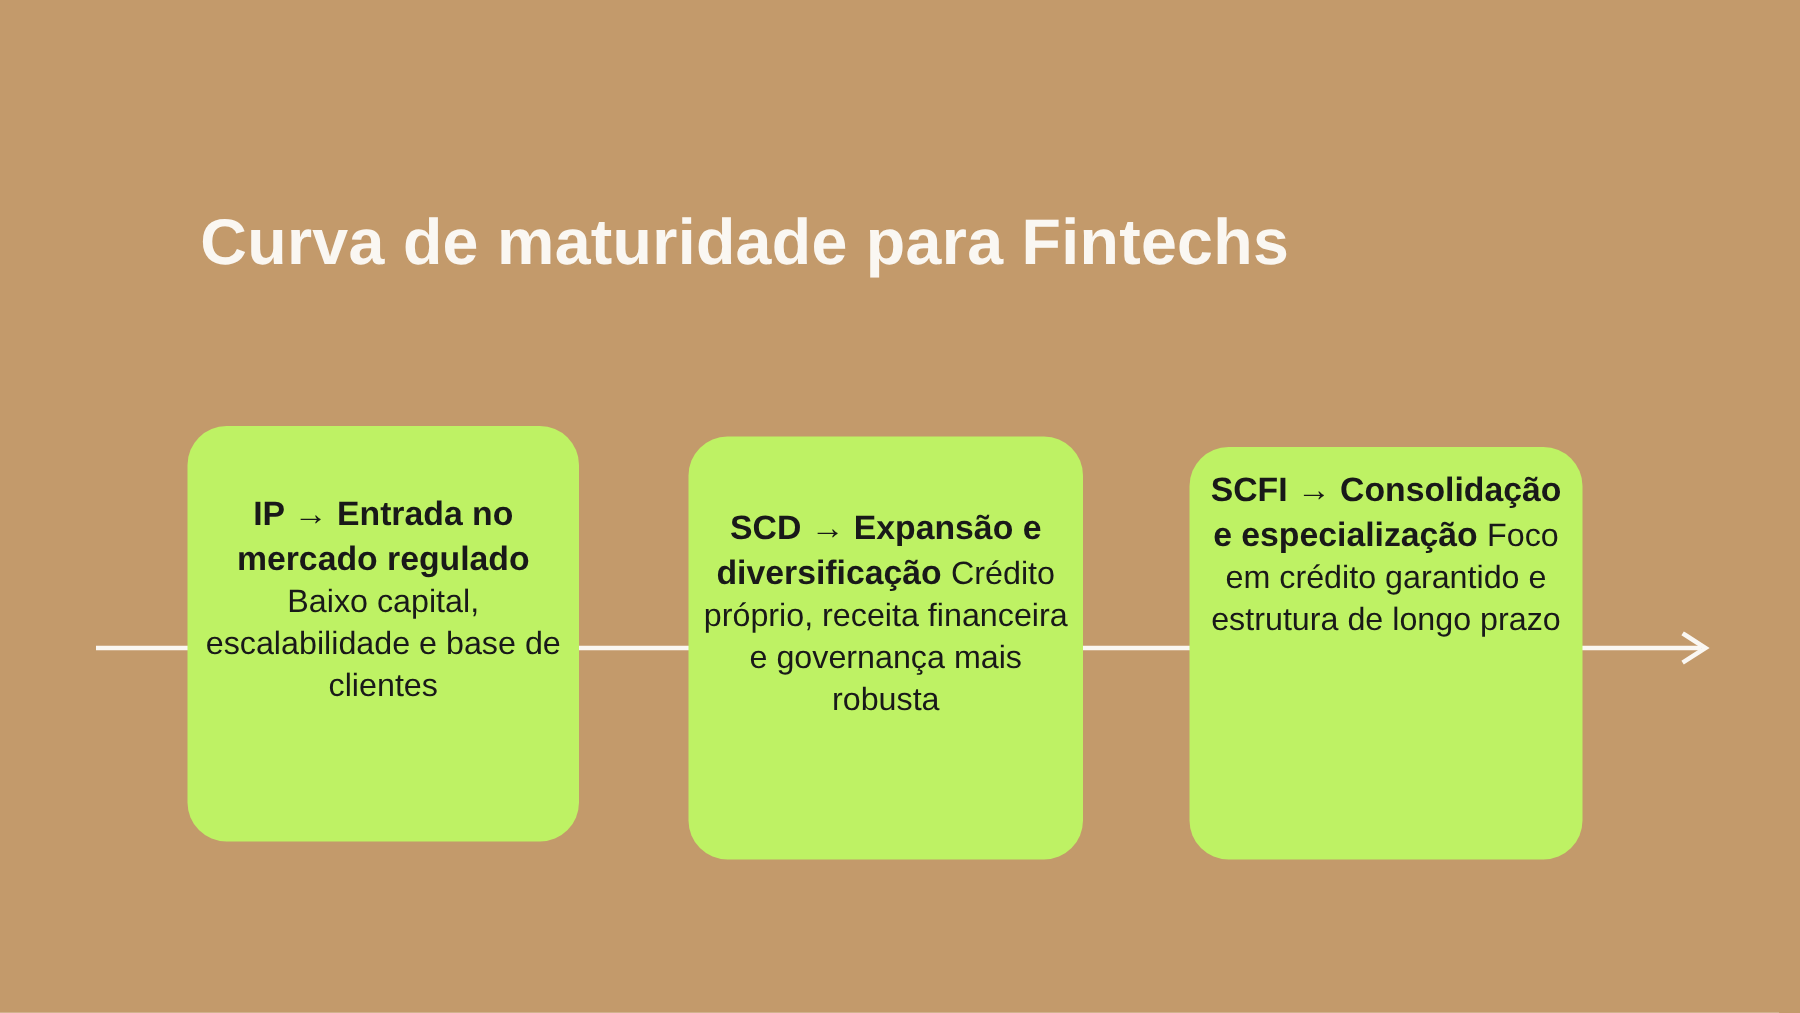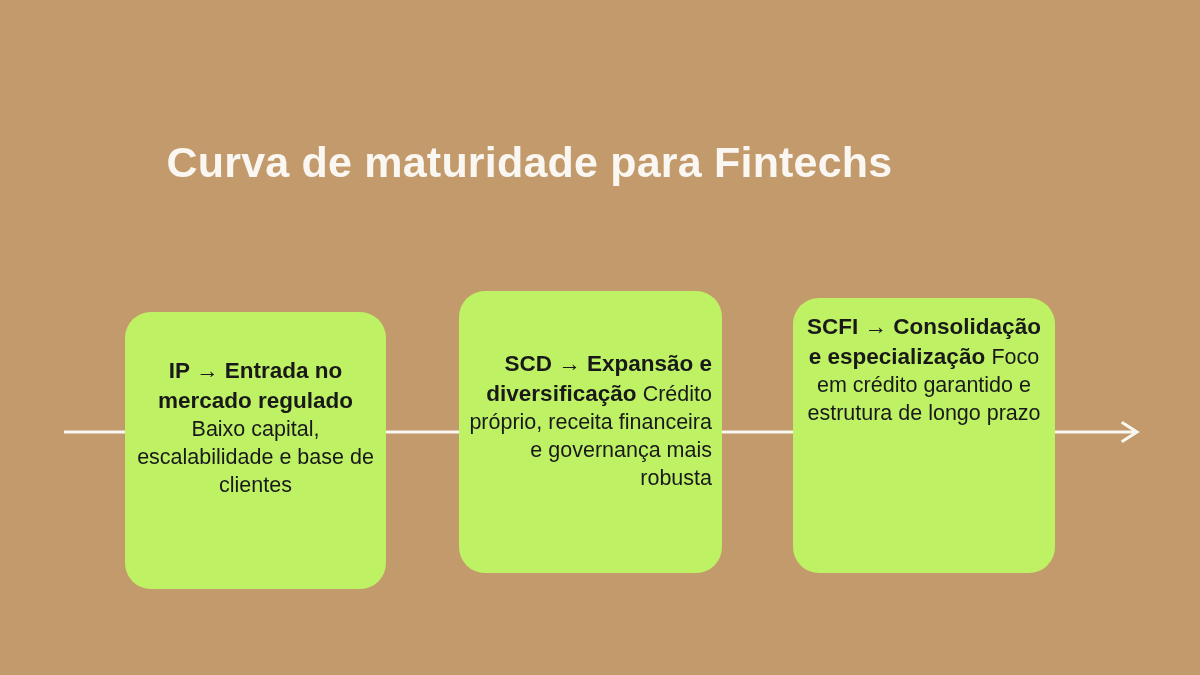--- a/index.html
+++ b/index.html
@@ -26,21 +26,20 @@
     left: 0;
     top: 138px;
     width: 993px;
     text-align: center;
     font-size: 43px;
     font-weight: bold;
     color: #FAF7F2;
     letter-spacing: 0.2px;
     line-height: 1.12;
     white-space: nowrap;
-    padding-left: 33px;
   }
 
   
   #timeline-arrow {
     position: absolute;
     left: 64px;
     top: 414px;
     width: 1080px;
     height: 36px;
   }
@@ -64,25 +63,25 @@
   }
   .stage-heading {
     font-weight: bold;
     font-size: 22.5px;
   }
   .stage-body {
     font-weight: normal;
   }
 
   
-  #card-0 { left: 125px; top: 312px; width: 261px; height: 277px; }
+  #card-0 { left: 125px; top: 284px; width: 261px; height: 277px; }
   #card-0 .stage-text { top: 44px; }
 
   #card-1 { left: 459px; top: 291px; width: 263px; height: 282px; }
-  #card-1 .stage-text { top: 58px; text-align: right; }
+  #card-1 .stage-text { top: 46px; }
 
   #card-2 { left: 793px; top: 298px; width: 262px; height: 275px; }
   #card-2 .stage-text { top: 14px; }
 </style>
 </head>
 <body>
 
 <div id="slide">
 
   <div id="slide-title">Curva de maturidade para Fintechs</div>

